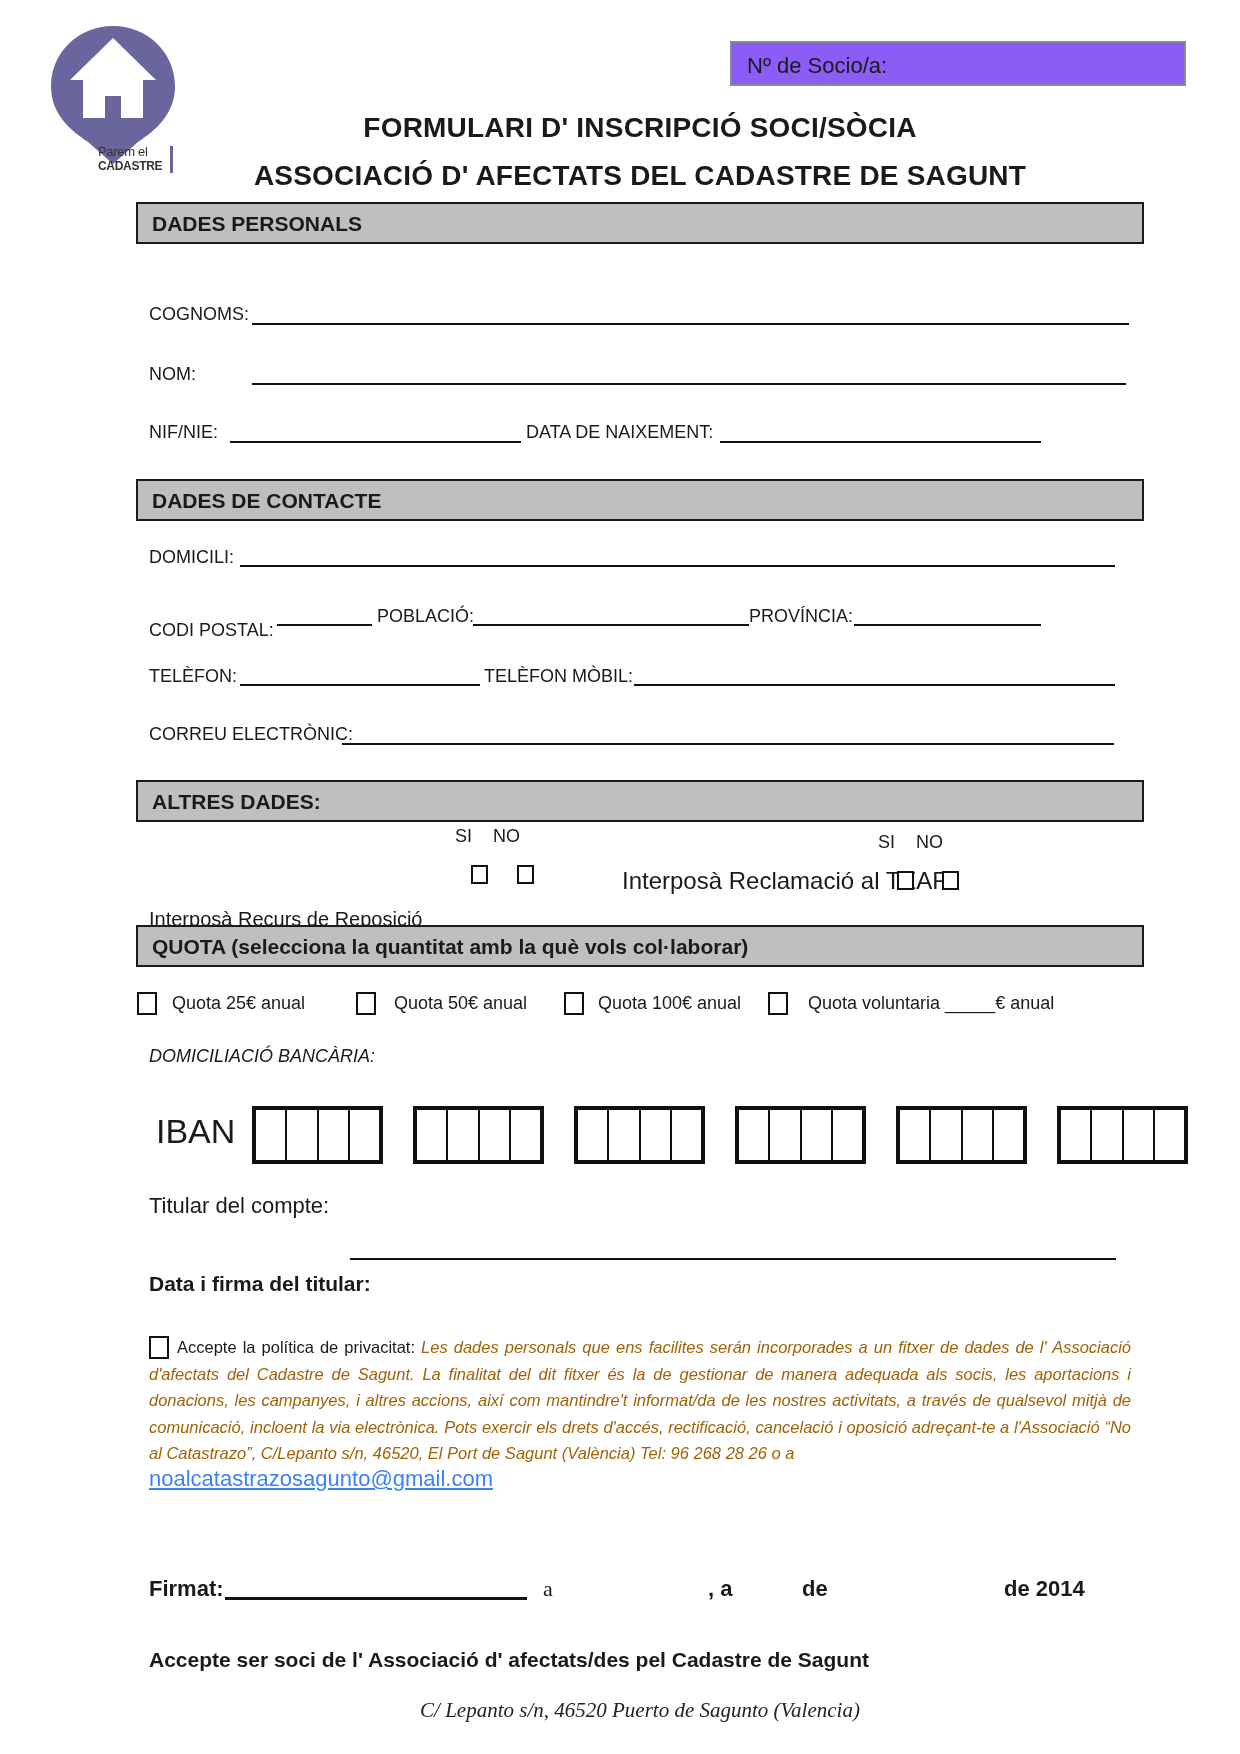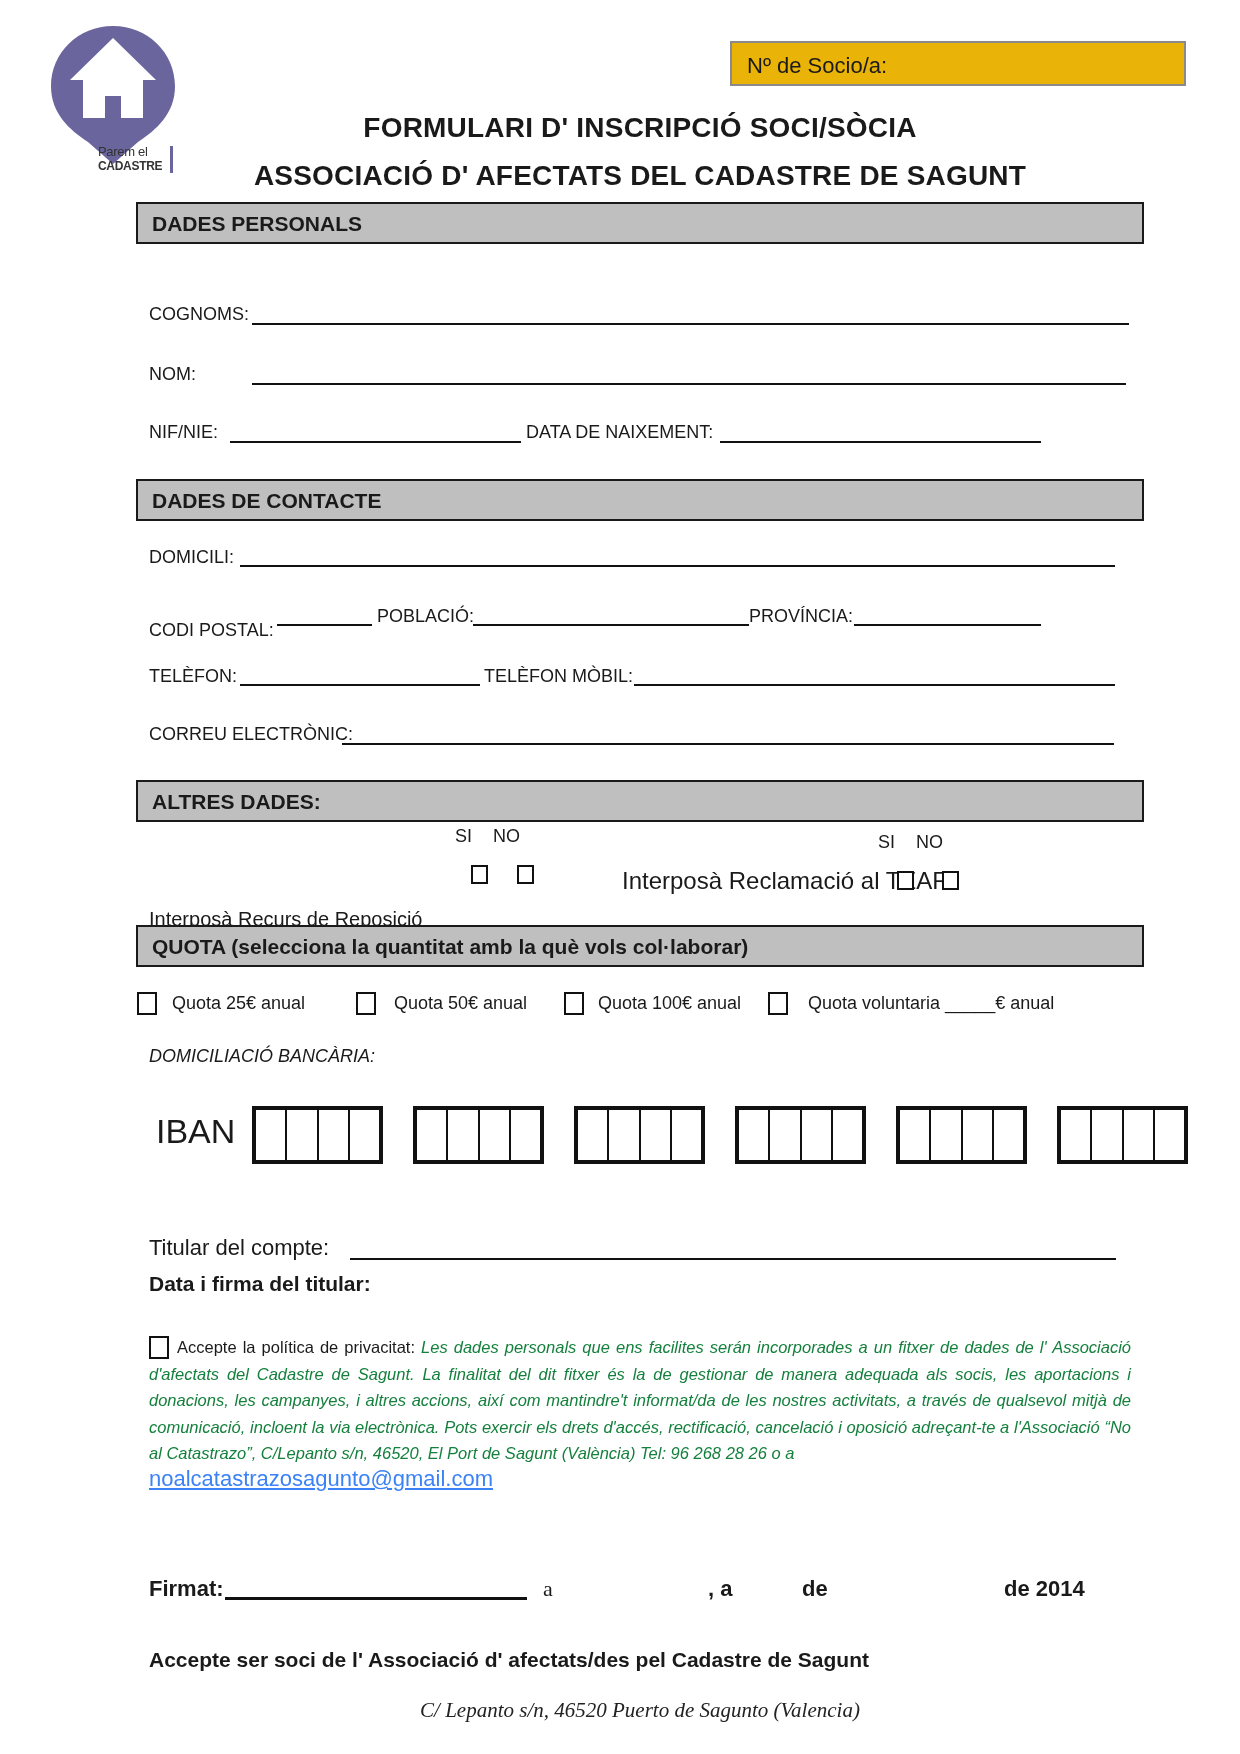--- a/index.html
+++ b/index.html
@@ -7,21 +7,21 @@
          font-family: "Liberation Sans", "DejaVu Sans", sans-serif; color: #1a1a1a; }
   .abs { position: absolute; }
 
   
   .logo { left: 48px; top: 24px; width: 130px; height: 160px; }
   .logo-text { left: 98px; top: 145px; font-size: 13px; line-height: 14px; color: #333; letter-spacing: -0.3px; }
   .logo-text .l2 { font-weight: bold; font-size: 12px; }
   .logo-bang { left: 170px; top: 146px; width: 3px; height: 27px; background: #6b659e; }
 
   
-  .socio-box { left: 730px; top: 41px; width: 456px; height: 45px; background: #eab308;
+  .socio-box { left: 730px; top: 41px; width: 456px; height: 45px; background: #8b5cf6;
                border: 2px solid #8a8a8a; box-sizing: border-box; }
   .socio-box span { position: absolute; left: 15px; top: 10px; font-size: 22px; color: #1a1a1a; }
 
   
   .title { left: 0; width: 1280px; text-align: center; font-weight: bold; font-size: 28px; letter-spacing: 0.2px; }
   .title1 { top: 112px; }
   .title2 { top: 160px; }
 
   
   .section { left: 136px; width: 1008px; height: 42px; background: #bfbfbf; border: 2px solid #1a1a1a; box-sizing: border-box; }
@@ -35,21 +35,21 @@
   .cb { width: 17px; height: 19px; border: 2px solid #111; box-sizing: border-box; background: #fff; }
   .cb-big { width: 20px; height: 23px; }
 
   
   .iban-label { left: 156px; top: 1112px; font-size: 34px; }
   .iban-group { top: 1106px; width: 131px; height: 58px; border: 4px solid #111; box-sizing: border-box; display: flex; }
   .iban-cell { flex: 1; border-right: 2px solid #111; }
   .iban-cell:last-child { border-right: none; }
 
   .privacy { left: 149px; top: 1334px; width: 982px; font-size: 16.5px; line-height: 26.5px; text-align: justify; }
-  .privacy .it { font-style: italic; color: #15803d; }
+  .privacy .it { font-style: italic; color: #a16207; }
   .privacy .norm { color: #1a1a1a; }
   .email { left: 149px; top: 1466px; font-size: 22px; color: #3b82f6; text-decoration: underline; }
 
   .bold { font-weight: bold; }
   .footer { left: 0; width: 1280px; top: 1698px; text-align: center; font-family: "Liberation Serif", serif; font-style: italic; font-size: 21px; color: #222; }
 </style>
 </head>
 <body>
 
 <svg class="abs logo" viewBox="0 0 130 160">
@@ -168,21 +168,21 @@
     <div class="iban-cell"></div>
     <div class="iban-cell"></div>
   </div>
 <div class="abs iban-group" style="left:1057px;">
     <div class="iban-cell"></div>
     <div class="iban-cell"></div>
     <div class="iban-cell"></div>
     <div class="iban-cell"></div>
   </div>
 
-<div class="abs lbl" style="left:149px; top:1235px; font-size:22px;">Titular del compte:</div>
+<div class="abs lbl" style="left:149px; top:1193px; font-size:22px;">Titular del compte:</div>
 <div class="abs line" style="left:350px; top:1258px; width:766px;"></div>
 <div class="abs lbl bold" style="left:149px; top:1272px; font-size:21px;">Data i  firma del titular:</div>
 
 <div class="abs cb cb-big" style="left:149px; top:1336px;"></div>
 <div class="abs privacy">
   <span style="display:inline-block; width:28px;"></span><span class="norm">Accepte la política de privacitat:</span>
   <span class="it">Les dades personals que ens facilites serán incorporades a un fitxer de dades de l' Associació d'afectats del Cadastre de Sagunt. La finalitat del dit fitxer és la de gestionar de manera adequada als socis, les aportacions i donacions, les campanyes, i altres accions, així com mantindre't informat/da de les nostres activitats, a través de qualsevol mitjà de comunicació, incloent la via electrònica. Pots exercir els drets d'accés, rectificació, cancelació i oposició adreçant-te a l'Associació “No al Catastrazo”, C/Lepanto s/n, 46520, El Port de Sagunt (València) Tel: 96 268 28 26 o a</span>
 </div>
 <div class="abs email">noalcatastrazosagunto@gmail.com</div>
 

